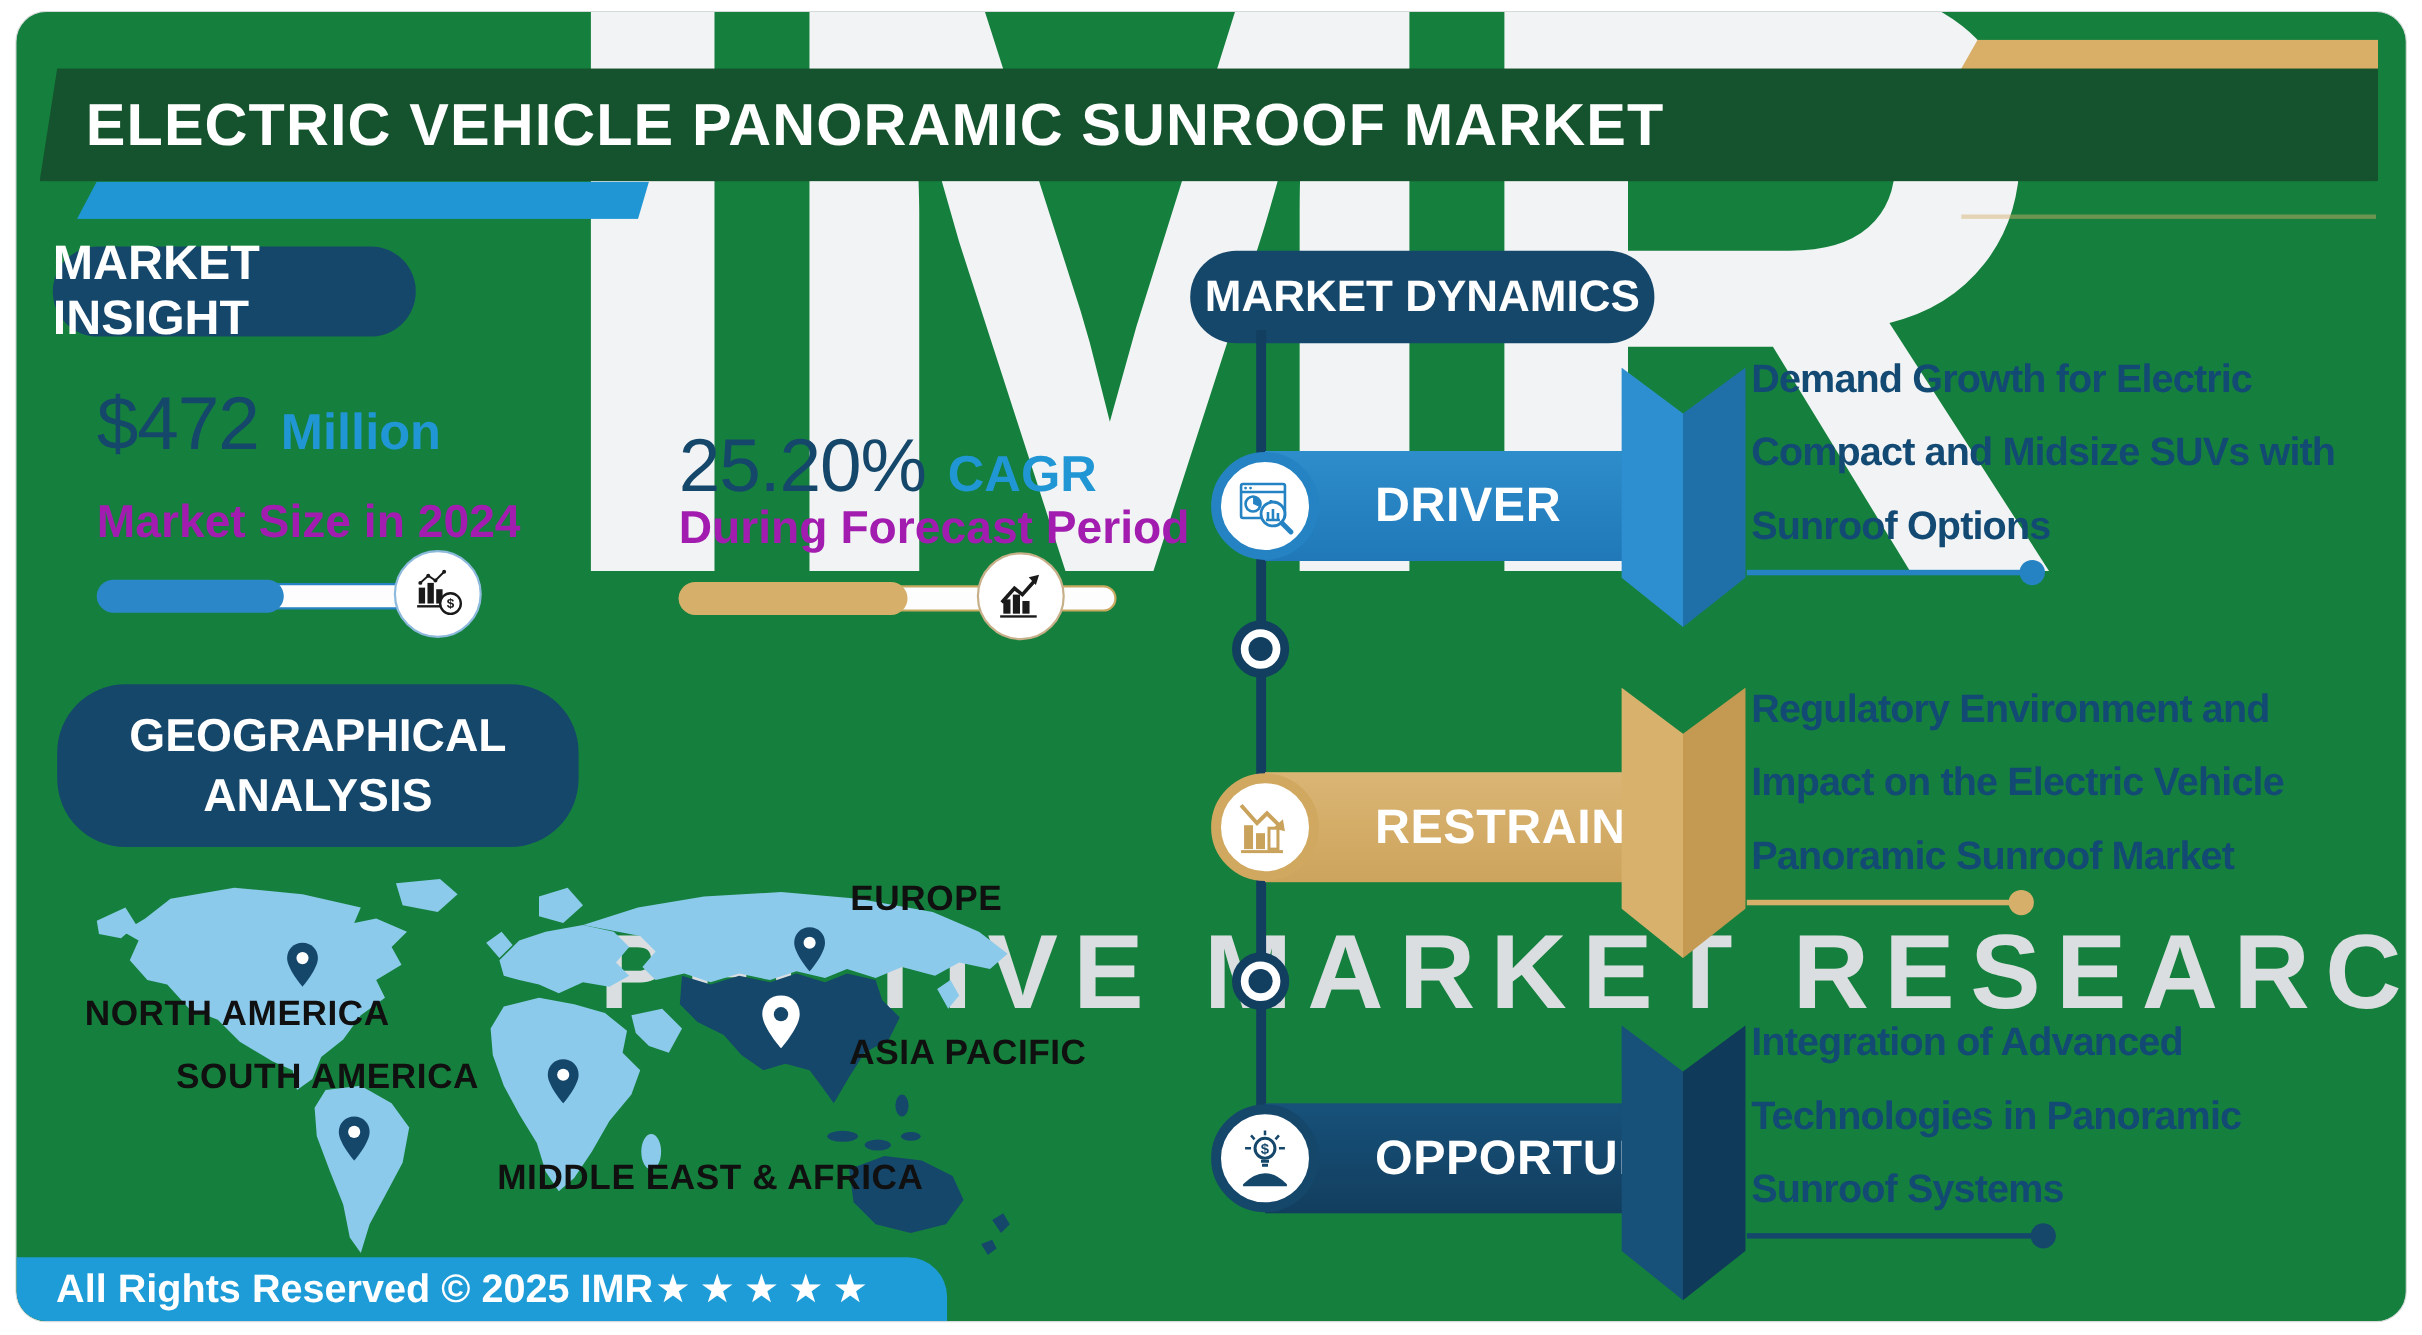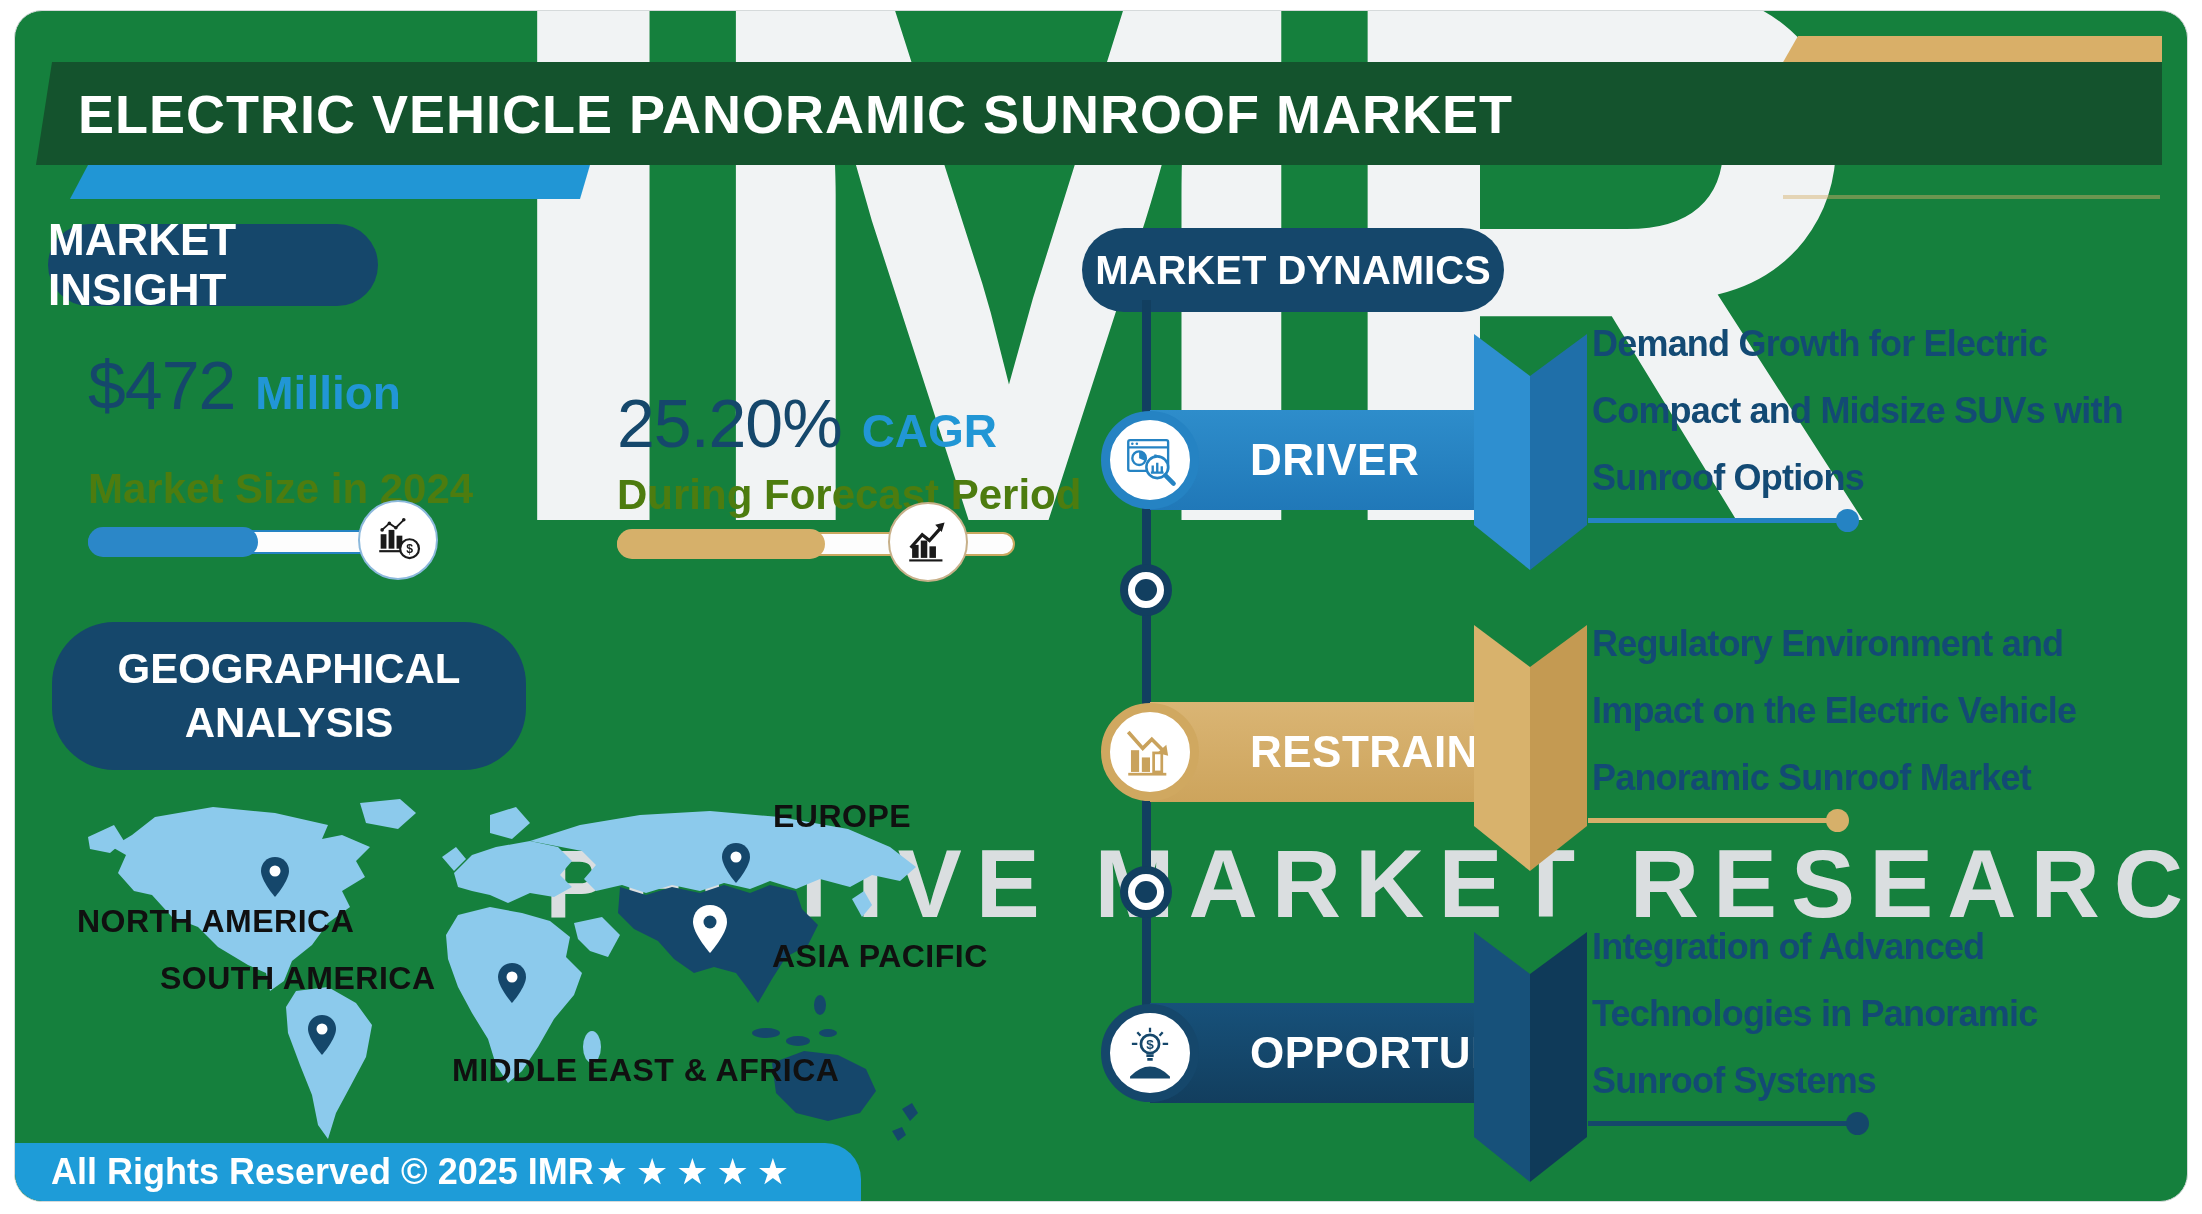--- a/index.html
+++ b/index.html
@@ -29,21 +29,21 @@
         justify-content:center;color:#fff;font-weight:bold;}
   .pill-mi{left:48px;top:224px;width:330px;height:82px;font-size:44px;}
   .pill-md{left:1082px;top:228px;width:422px;height:84px;font-size:40px;}
   .geo-badge{position:absolute;left:52px;top:622px;width:474px;height:148px;background:#15476b;
              border-radius:62px;display:flex;flex-direction:column;align-items:center;
              justify-content:center;color:#fff;font-weight:bold;font-size:42px;line-height:54px;}
   
   .stat-row{position:absolute;display:flex;align-items:baseline;gap:20px;white-space:nowrap;}
   .stat-big{font-size:68px;font-weight:normal;color:#15476b;letter-spacing:-1px;}
   .stat-unit{font-size:46px;font-weight:bold;color:#2196d5;}
-  .stat-cap{position:absolute;font-size:42px;font-weight:bold;color:#4d7c0f;white-space:nowrap;margin-top:15px;}
+  .stat-cap{position:absolute;font-size:42px;font-weight:bold;color:#a21caf;white-space:nowrap;}
   .bar-track{position:absolute;height:24px;background:#fdfdfd;border-radius:13px;}
   .bar-track.blue{border:2px solid #2583c3;}
   .bar-track.gold{border:2px solid #c9a860;}
   .bar-fill{position:absolute;height:30px;border-radius:16px;}
   .bar-fill.blue{background:#2b87c8;}
   .bar-fill.gold{background:#d6b06a;}
   .bar-icon{position:absolute;width:80px;height:80px;border-radius:50%;background:#ffffff;
             display:flex;align-items:center;justify-content:center;}
   .bar-icon.blue{border:2px solid #8cb9dc;}
   .bar-icon.gold{border:2px solid #c7b089;}

